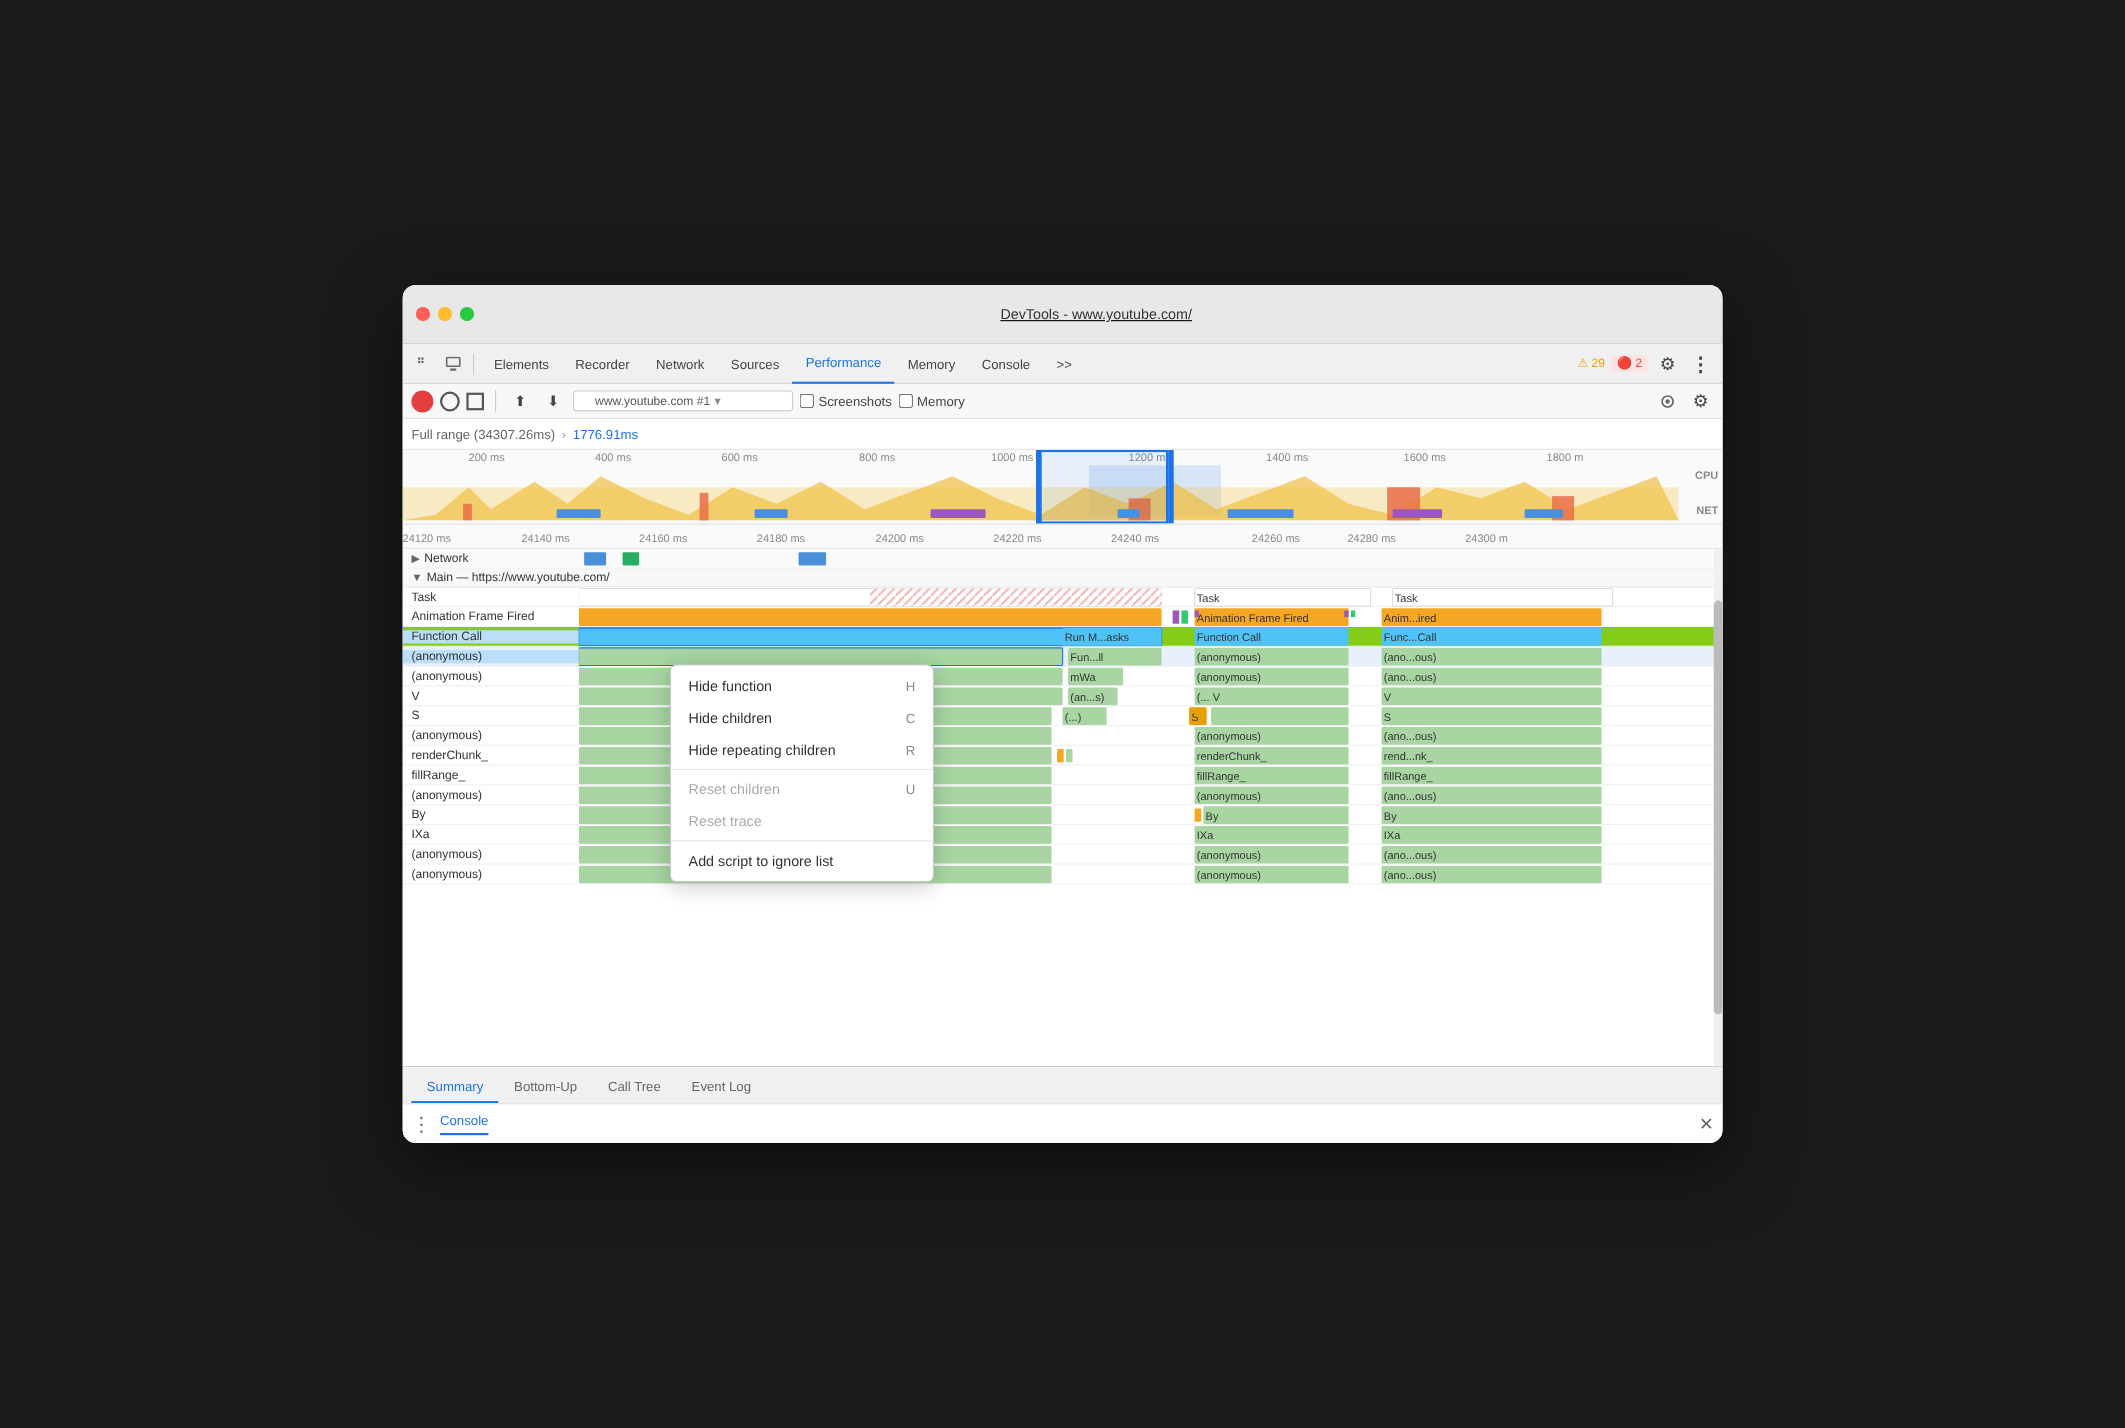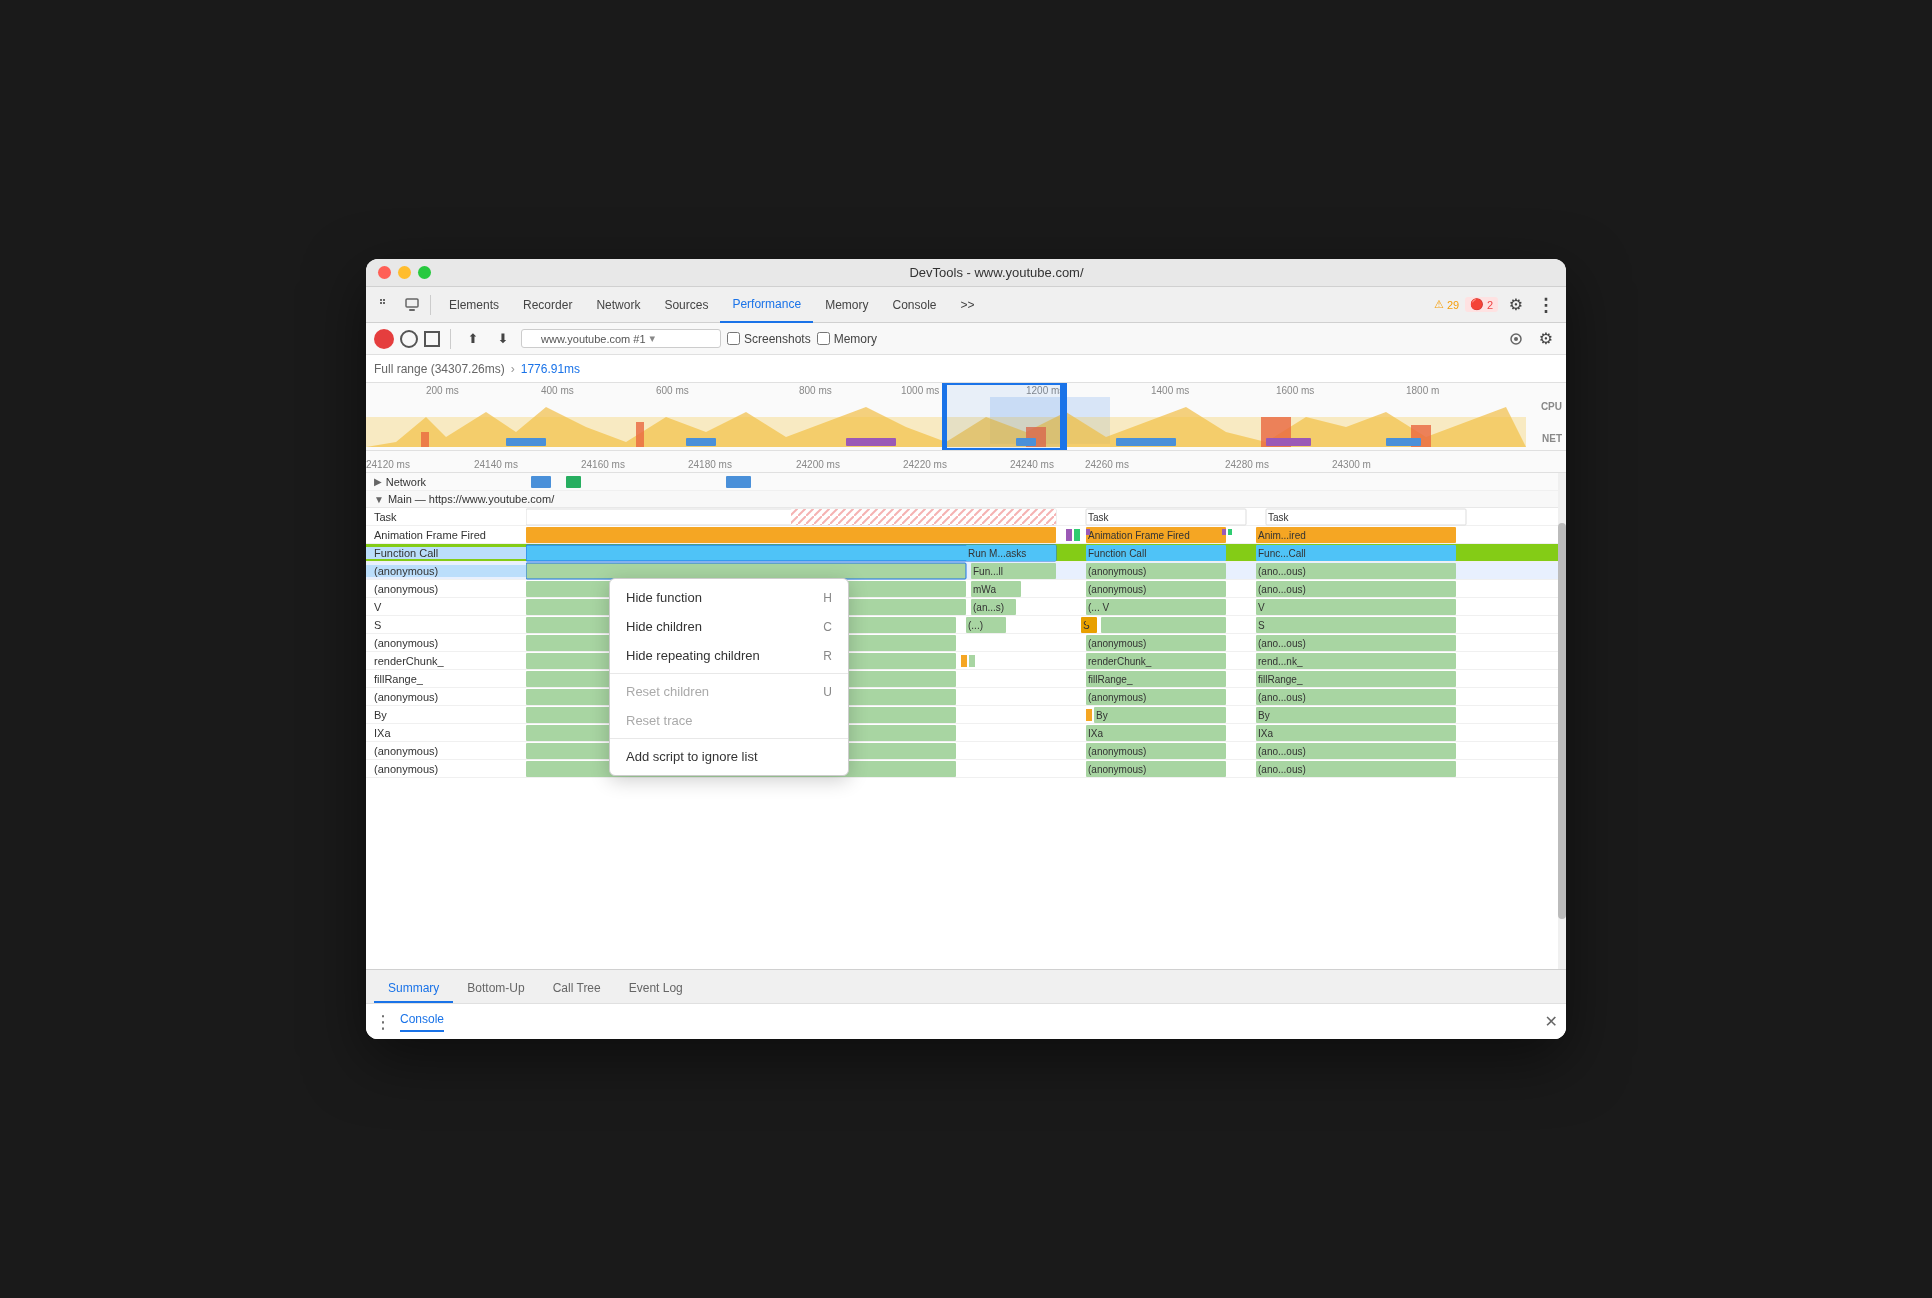--- a/index.html
+++ b/index.html
@@ -16,27 +16,28 @@
       height: 780px;
       background: #f5f5f5;
       border-radius: 12px;
       box-shadow: 0 20px 60px rgba(0,0,0,0.5);
       overflow: hidden;
       display: flex;
       flex-direction: column;
     }
     .title-bar {
       background: #e8e8e8;
-      height: 28px;
+      height: 54px;
       display: flex;
       align-items: center;
       padding: 0 12px;
       gap: 8px;
       border-bottom: 1px solid #d0d0d0;
       flex-shrink: 0;
+      text-decoration: underline;
     }
     .traffic-lights {
       display: flex;
       gap: 7px;
       align-items: center;
     }
     .tl { width: 13px; height: 13px; border-radius: 50%; }
     .tl-close { background: #ff5f56; }
     .tl-min { background: #ffbd2e; }
     .tl-max { background: #27c93f; }
@@ -494,21 +495,21 @@
       <span class="range-text">Full range (34307.26ms)</span>
       <span class="range-arrow">›</span>
       <span class="range-selected">1776.91ms</span>
     </div>
 
     <div class="timeline-overview">
       <div class="timeline-ruler">
         <span class="ruler-tick" style="left:60px">200 ms</span>
         <span class="ruler-tick" style="left:175px">400 ms</span>
         <span class="ruler-tick" style="left:290px">600 ms</span>
-        <span class="ruler-tick" style="left:433px">800 ms</span>
+        <span class="ruler-tick" style="left:415px">800 ms</span>
         <span class="ruler-tick" style="left:535px">1000 ms</span>
         <span class="ruler-tick" style="left:660px">1200 ms</span>
         <span class="ruler-tick" style="left:785px">1400 ms</span>
         <span class="ruler-tick" style="left:910px">1600 ms</span>
         <span class="ruler-tick" style="left:1040px">1800 m</span>
       </div>
 
       <svg width="100%" height="100%" style="position:absolute;top:14px">
 
         <rect x="52%" y="0" width="10%" height="70%" fill="rgba(26,115,232,0.15)"></rect>
@@ -547,21 +548,21 @@
     <div class="timeline-main">
 
       <div class="timeline-ruler-detail">
         <span class="ruler-detail-tick" style="left:0px">24120 ms</span>
         <span class="ruler-detail-tick" style="left:108px">24140 ms</span>
         <span class="ruler-detail-tick" style="left:215px">24160 ms</span>
         <span class="ruler-detail-tick" style="left:322px">24180 ms</span>
         <span class="ruler-detail-tick" style="left:430px">24200 ms</span>
         <span class="ruler-detail-tick" style="left:537px">24220 ms</span>
         <span class="ruler-detail-tick" style="left:644px">24240 ms</span>
-        <span class="ruler-detail-tick" style="left:719px">24260 ms</span>
+        <span class="ruler-detail-tick" style="left:772px">24260 ms</span>
         <span class="ruler-detail-tick" style="left:859px">24280 ms</span>
         <span class="ruler-detail-tick" style="left:966px">24300 m</span>
       </div>
 
       <div class="flamegraph-area" style="position:relative;overflow:hidden">
 
         <div class="flame-row" style="background:#fafafa">
           <div class="network-label">
             <span class="arrow">▶</span>
             <span>Network</span>

